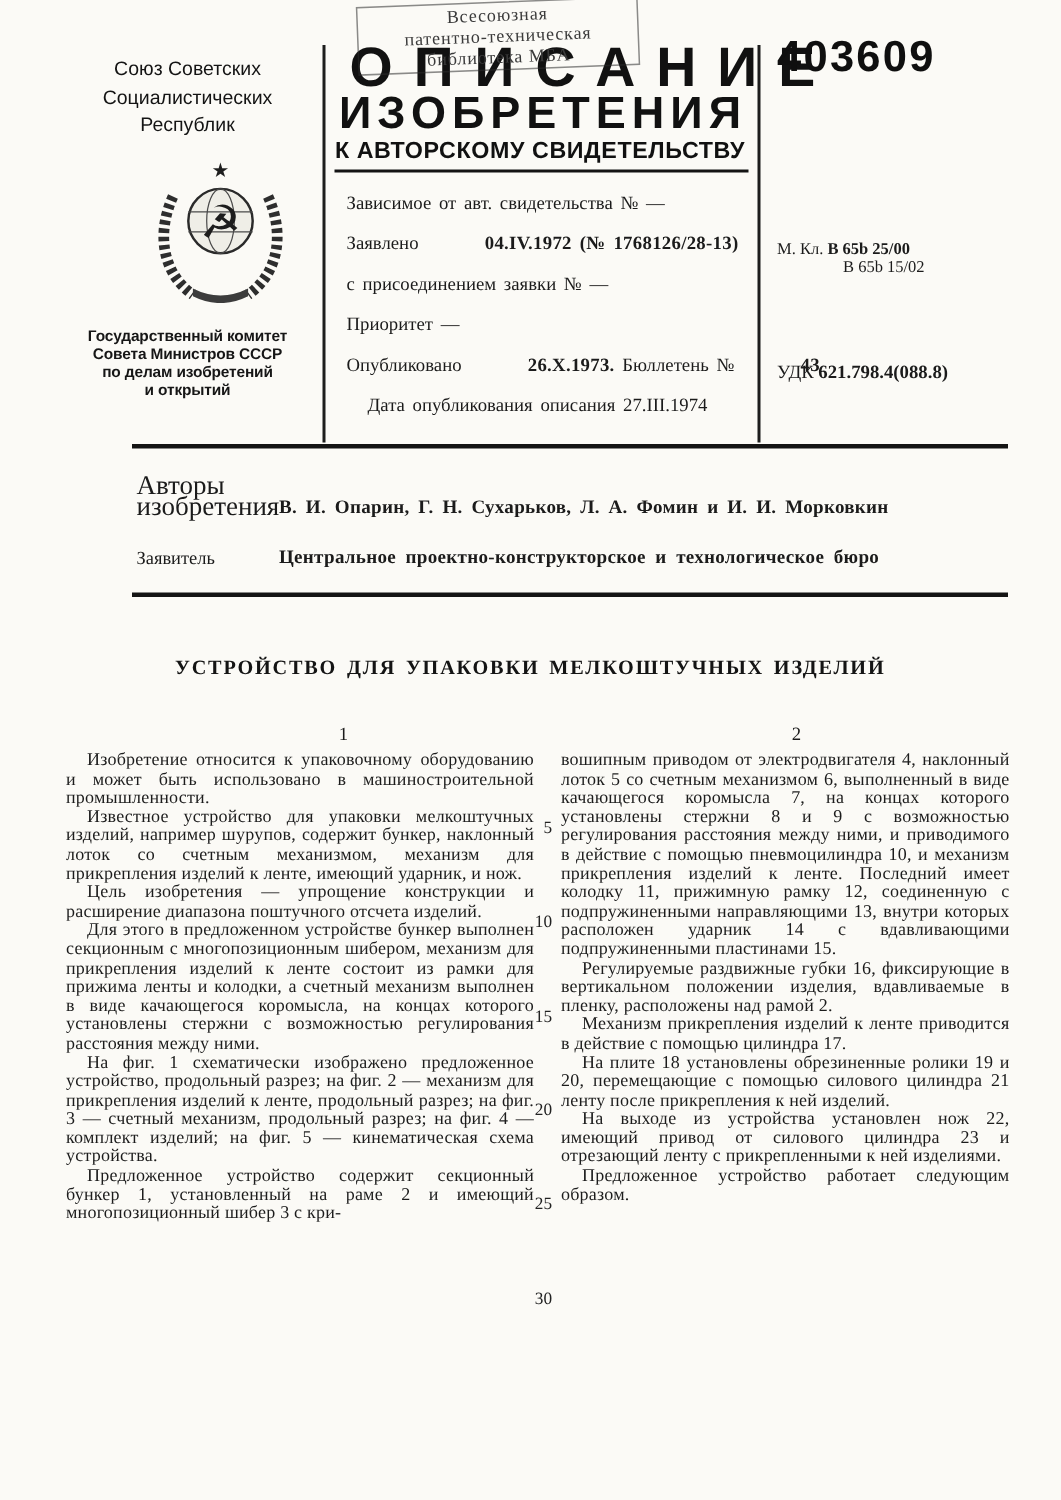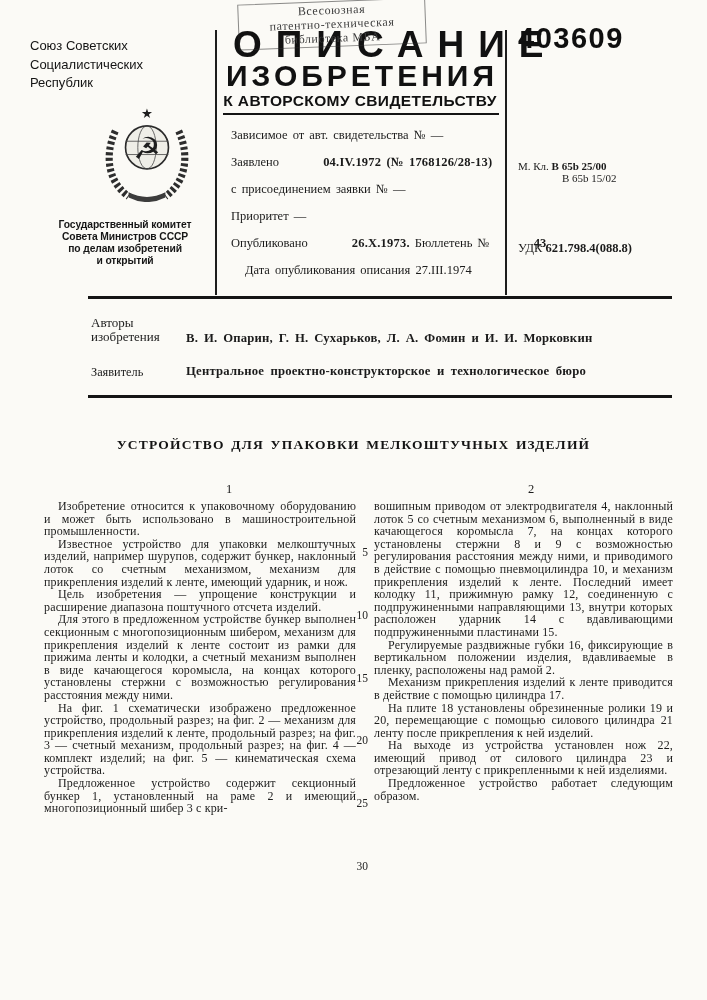--- a/index.html
+++ b/index.html
@@ -8,21 +8,21 @@
     width:707px;height:1000px;
     margin:0 auto;
     background:#fbfaf6;
     color:#1b1b1b;
     overflow:hidden;
     font-family:"Liberation Serif", serif;
   }
   
   .union{
     position:absolute;left:30px;top:37px;width:190px;
-    text-align:left;
+    text-align:center;
     font-family:"Liberation Sans", sans-serif;
     font-size:13px;line-height:18.5px;color:#141414;
   }
   .emblem{position:absolute;left:101px;top:104px;width:92px;height:98px;}
   .committee{
     position:absolute;left:25px;top:219px;width:200px;
     text-align:center;
     font-family:"Liberation Sans", sans-serif;
     font-weight:bold;font-size:10.3px;line-height:12px;
     letter-spacing:-0.1px;color:#161616;
@@ -75,21 +75,21 @@
     font-size:12.5px;white-space:nowrap;word-spacing:2px;color:#1b1b1b;
   }
   .f0{top:128px;} .f1{top:155px;} .f2{top:182px;}
   .f3{top:209px;} .f4{top:236px;} .f5{top:263px;margin-left:14px;}
   .frow b{letter-spacing:0.2px;margin-left:39px;}
   
   .mkl{position:absolute;left:518px;top:160px;font-size:11px;white-space:nowrap;}
   .mkl2{padding-left:44px;font-weight:normal;}
   .udk{position:absolute;left:518px;top:241px;font-size:12.5px;white-space:nowrap;}
   
-  .authors-label{position:absolute;left:91px;top:316px;font-size:13px;line-height:14px;}
+  .authors-label{position:absolute;left:91px;top:316px;font-size:18px;line-height:14px;}
   .authors-value{
     position:absolute;left:186px;top:331px;width:490px;
     font-weight:bold;font-size:12.7px;word-spacing:2.5px;letter-spacing:0.2px;
   }
   .applicant-label{position:absolute;left:91px;top:365px;font-size:12.3px;}
   .applicant-value{
     position:absolute;left:186px;top:364px;width:490px;
     font-weight:bold;font-size:12.7px;word-spacing:3px;letter-spacing:0.2px;
   }
   

